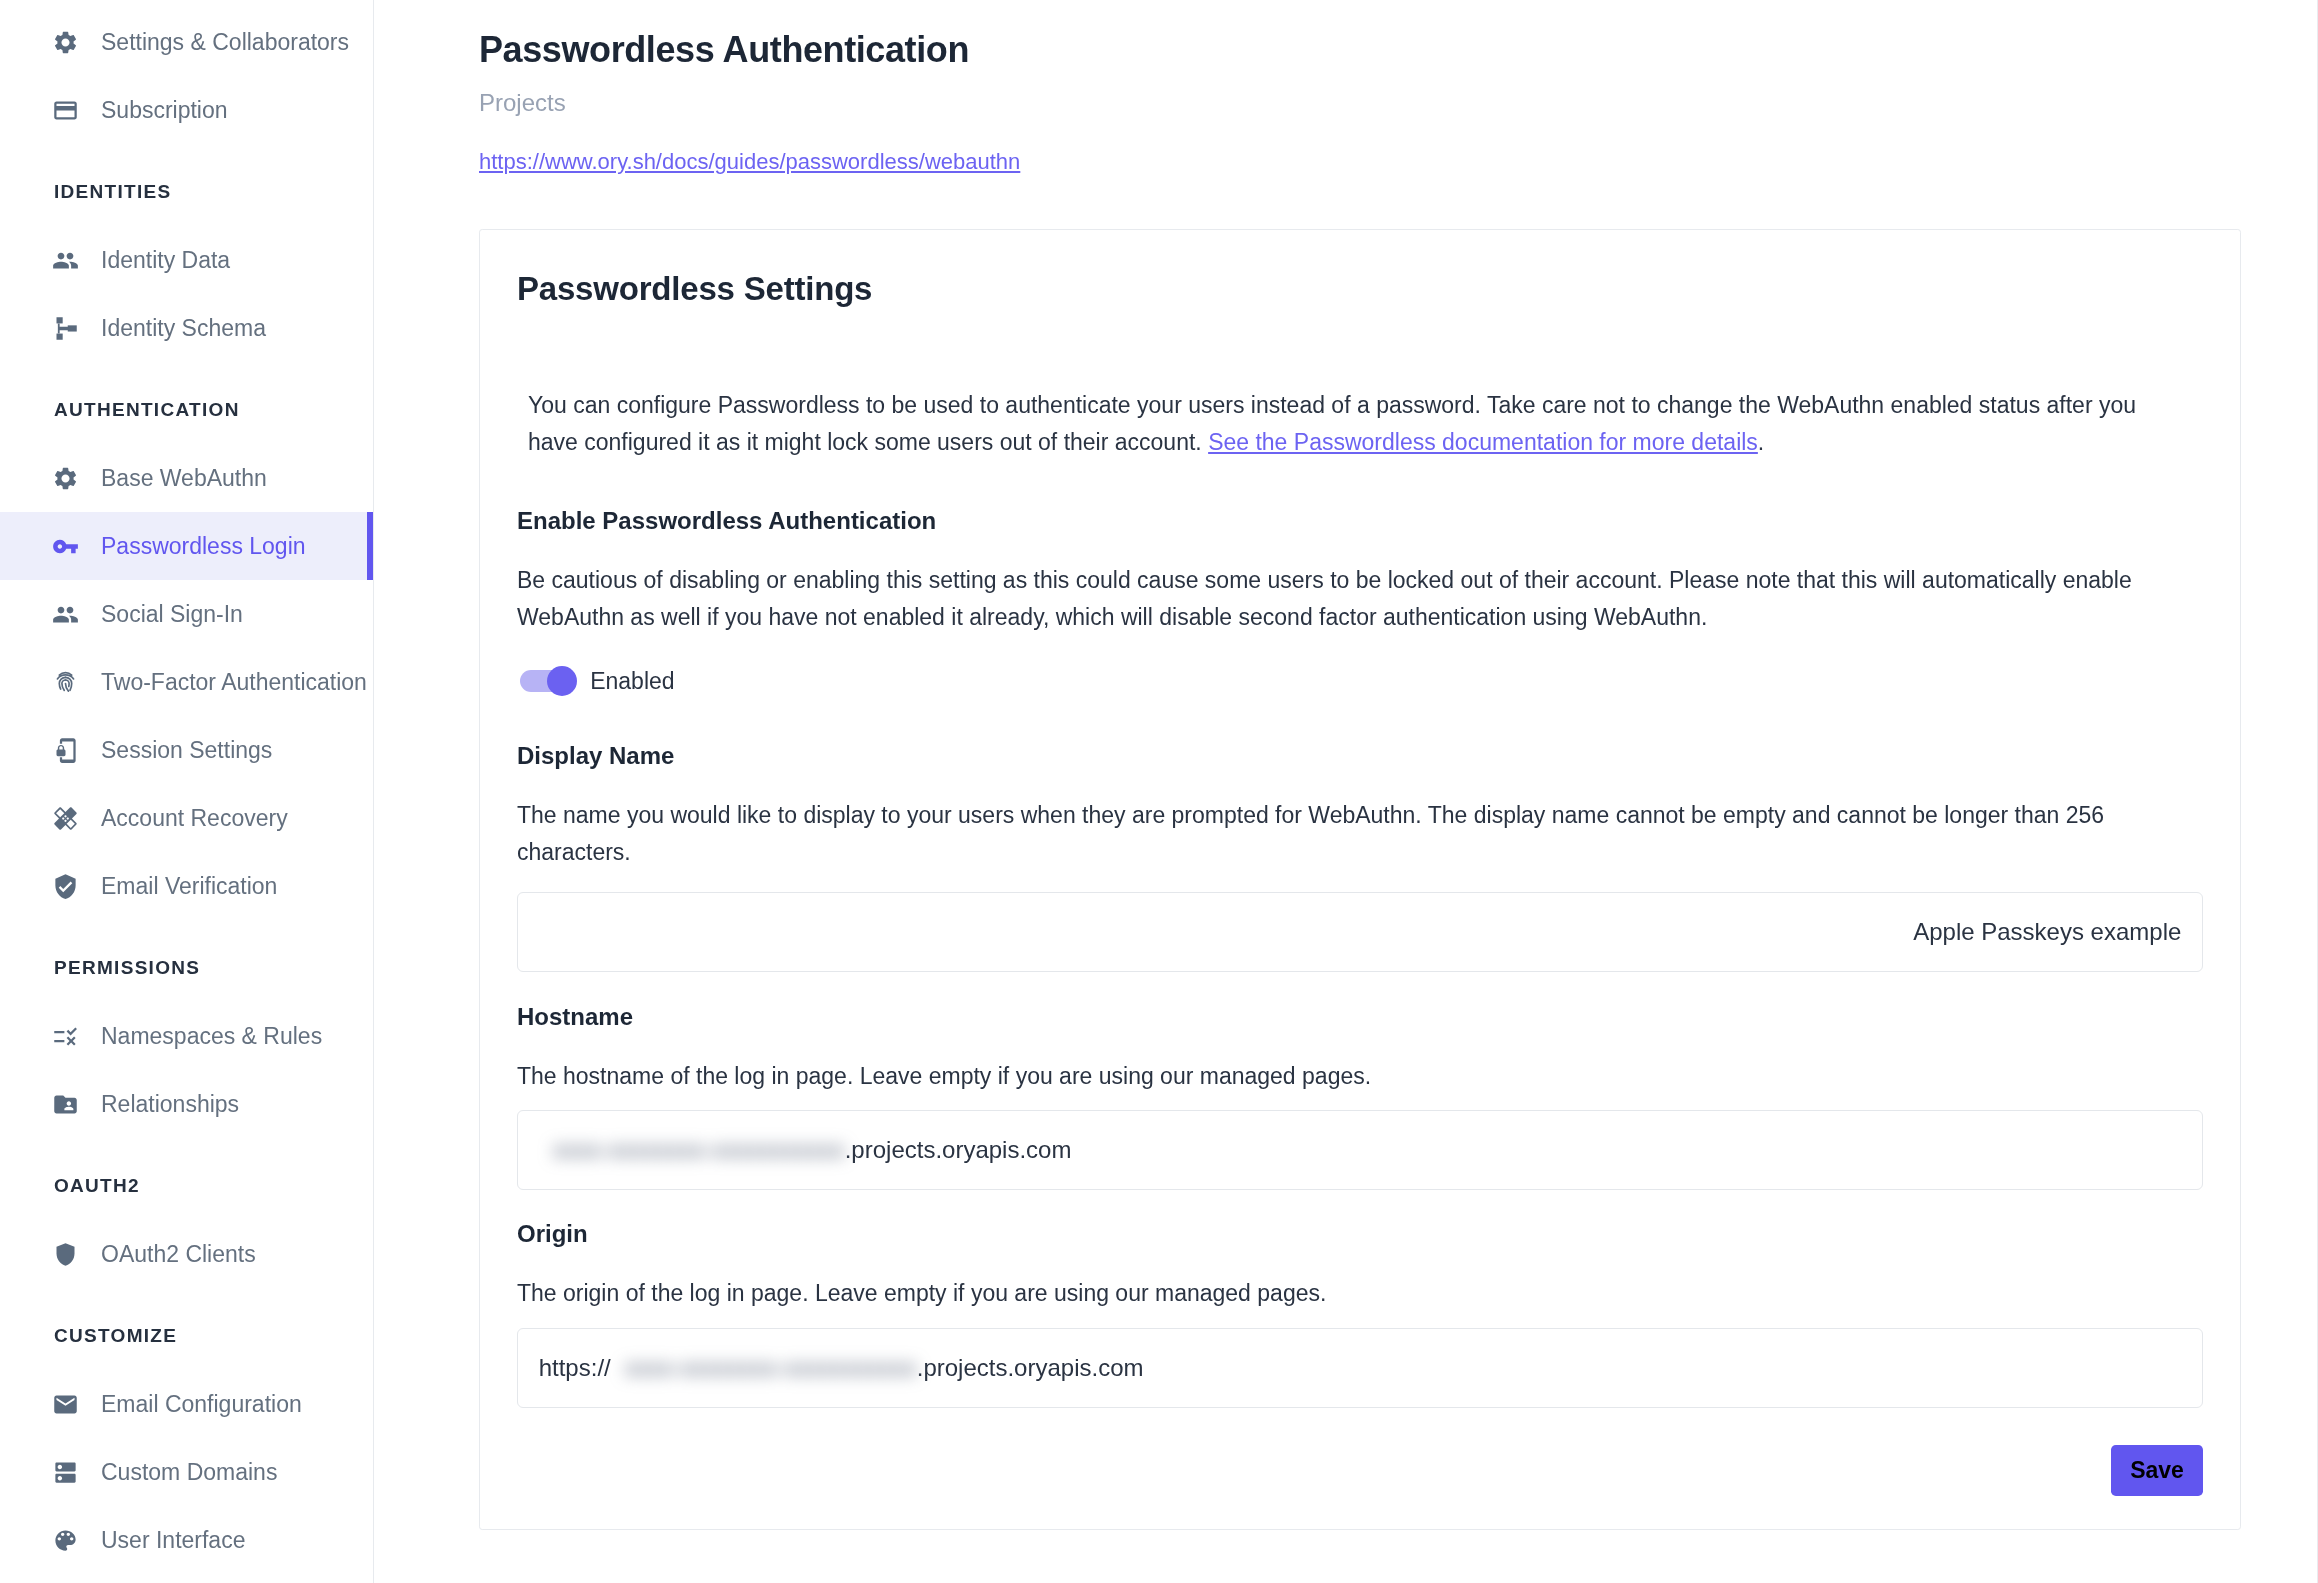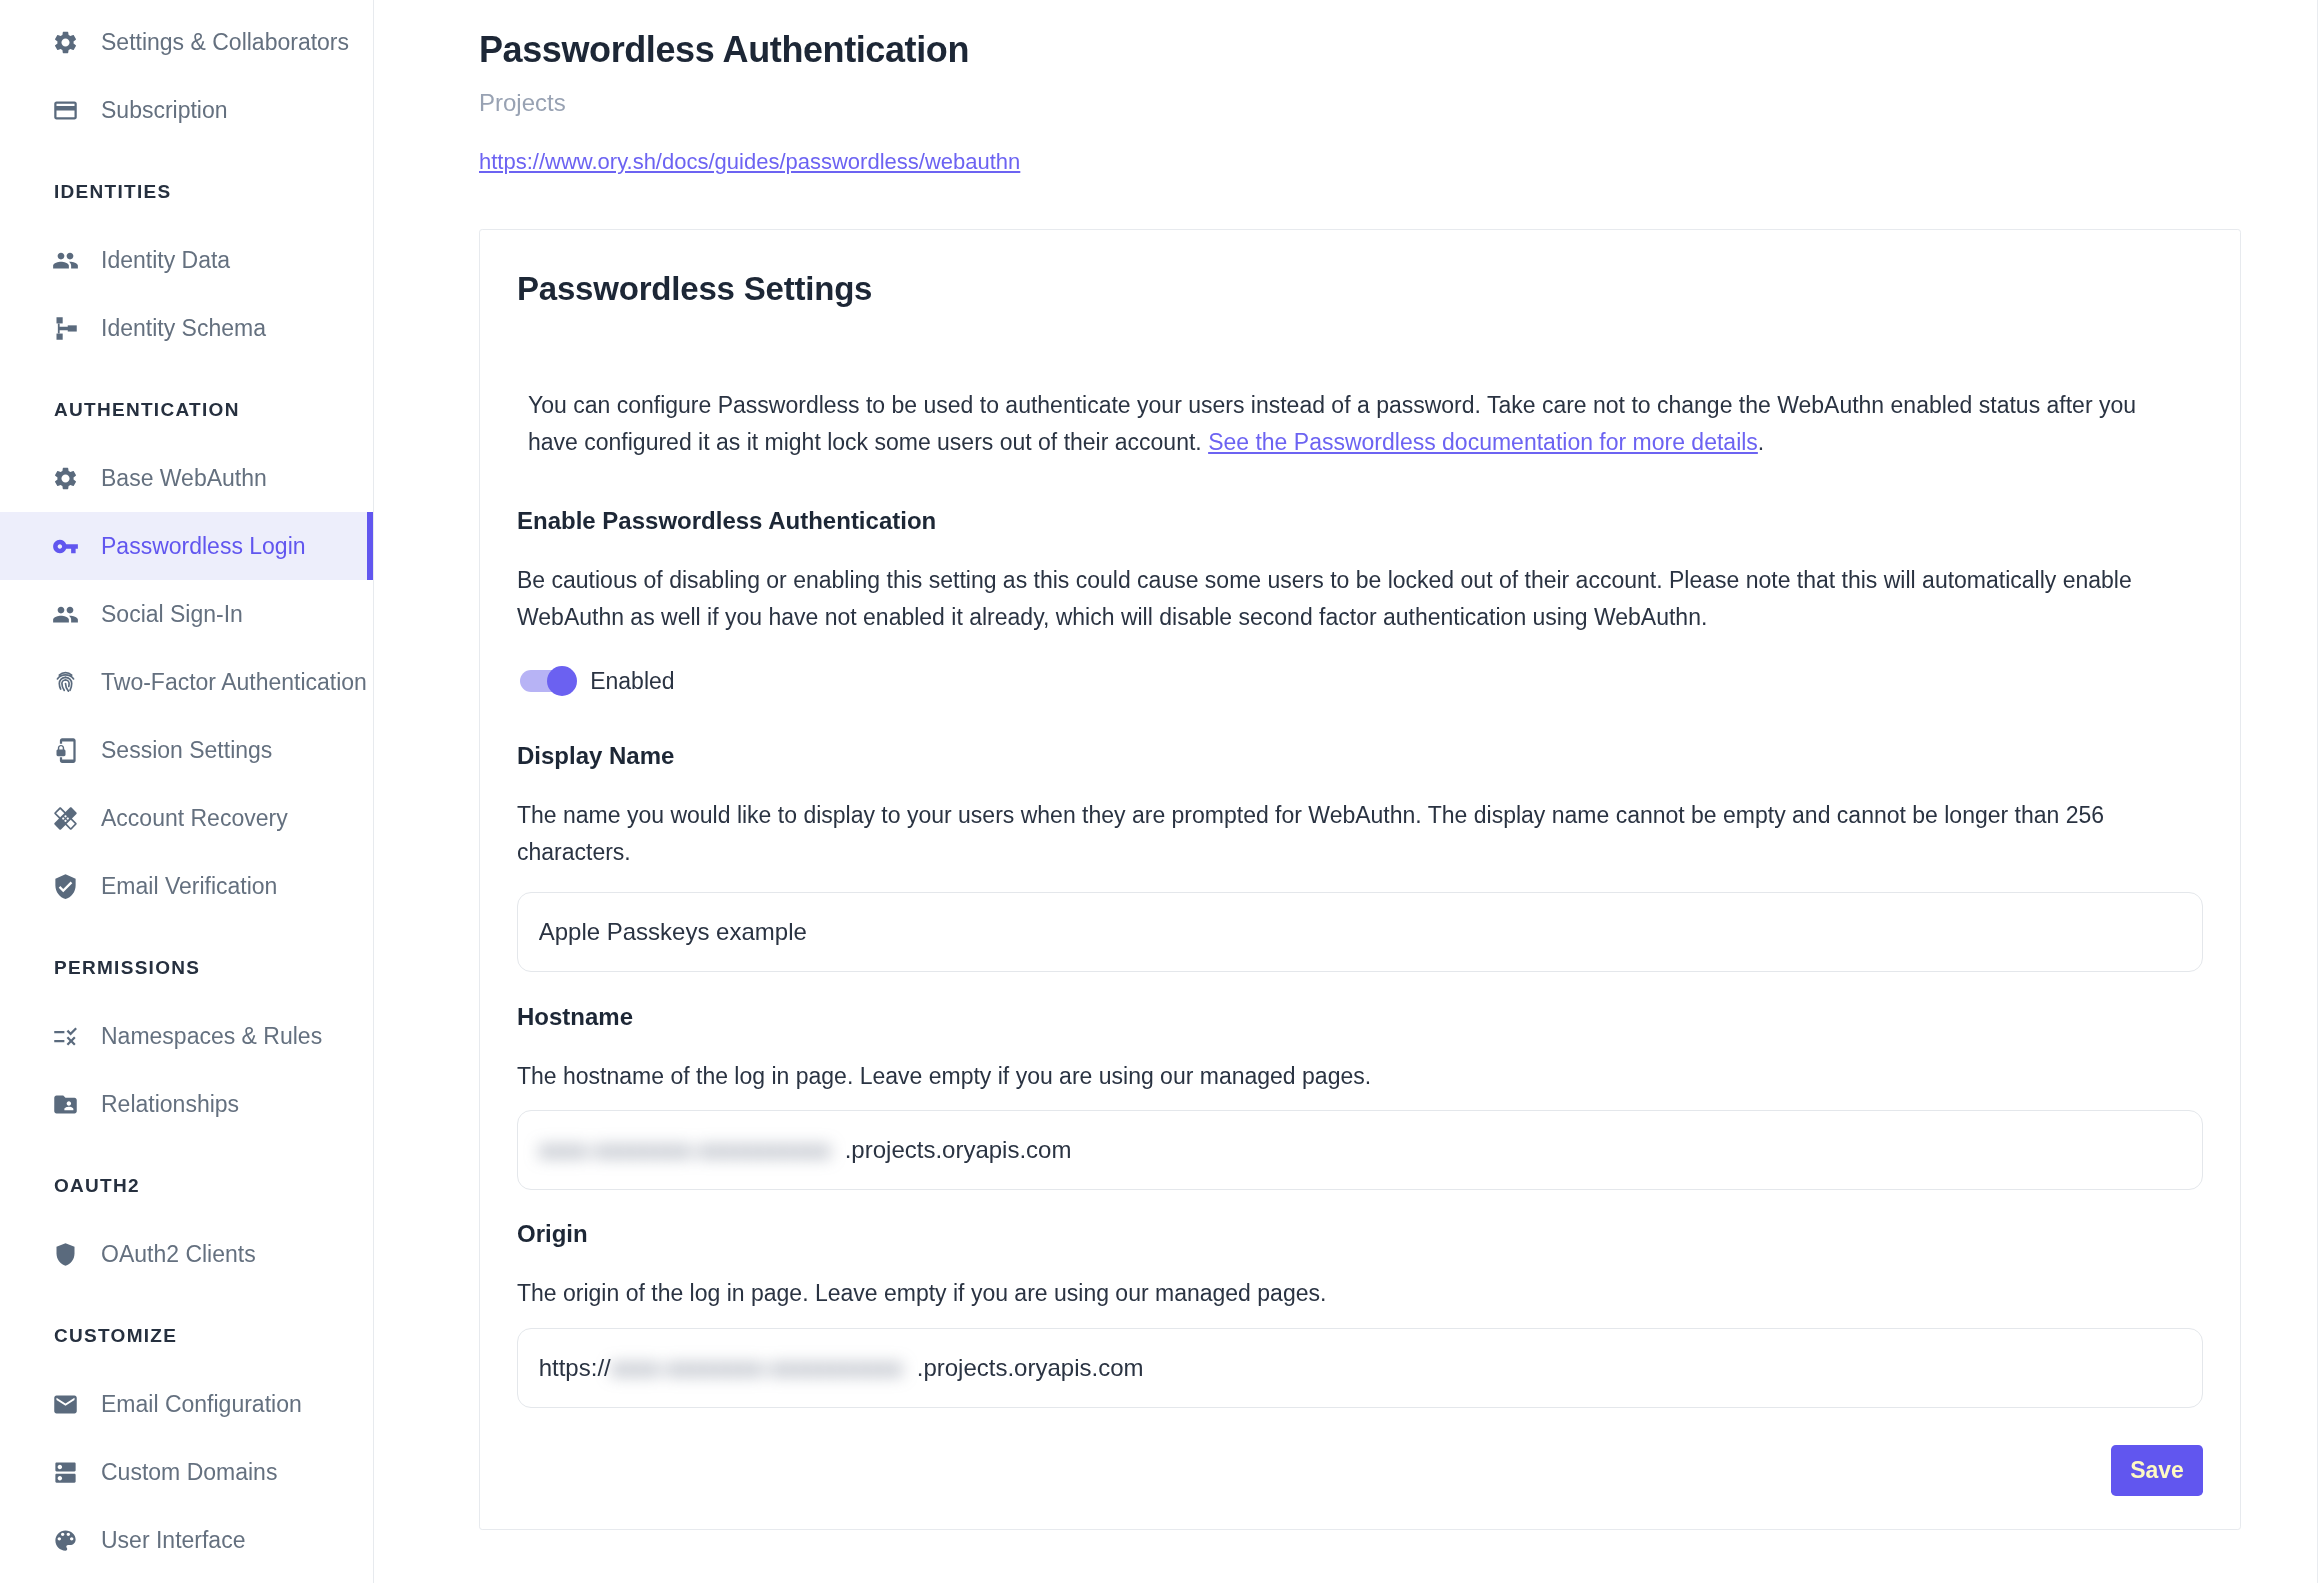--- a/index.html
+++ b/index.html
@@ -50,30 +50,30 @@
   .field-desc{margin-top:27px;}
 
   .toggle-row{margin-top:30px;display:flex;align-items:center;gap:16px;height:30px;margin-left:3.2px;}
   .toggle{position:relative;width:54px;height:22px;border-radius:11px;background:var(--track);
     cursor:pointer;flex:0 0 54px;}
   .toggle-knob{position:absolute;right:-2.4px;top:-4px;width:30px;height:30px;border-radius:50%;
     background:var(--knob);}
   .toggle-label{font-size:23px;color:var(--body);text-align:center;}
 
   .text-input{margin-top:20.7px;width:100%;height:80px;border:1.6px solid var(--input-border);
-    border-radius:14px;background:#fff;font-size:24px;color:var(--body);padding:0 20.7px;
-    font-family:"Liberation Sans","DejaVu Sans",sans-serif;display:flex;align-items:center;}
+    border-radius:6px;background:#fff;font-size:24px;color:var(--body);padding:0 20.7px;
+    font-family:"Liberation Sans","DejaVu Sans",sans-serif;display:flex;align-items:center;text-align:right;}
   input.text-input{display:block;line-height:76px;}
   .text-input.composite{margin-top:15px;}
   .redacted{display:inline-block;width:306px;height:35px;overflow:hidden;filter:blur(8px);
     color:#59647a;font-size:24px;line-height:35px;vertical-align:middle;white-space:nowrap;}
   .seg{white-space:nowrap;}
 
   .save-row{margin-top:37px;display:flex;justify-content:flex-end;}
-  .save-btn{width:92px;height:51px;background:var(--accent);color:#fef9c3;border:none;
+  .save-btn{width:92px;height:51px;background:var(--accent);color:#000000;border:none;
     border-radius:4.8px;font-size:23px;font-weight:bold;cursor:pointer;
     font-family:"Liberation Sans","DejaVu Sans",sans-serif;}
 </style>
 </head>
 <body>
 
 <div class="app">
 
   <aside class="sidebar">
     <nav class="nav">

